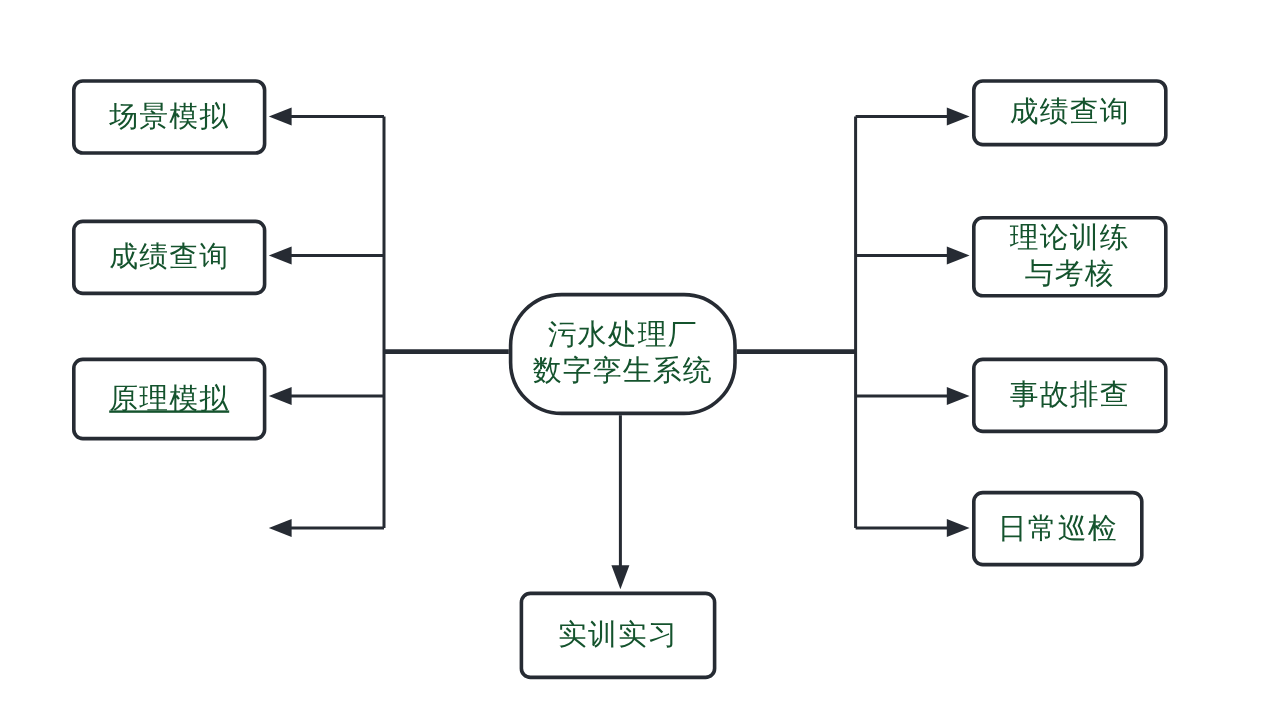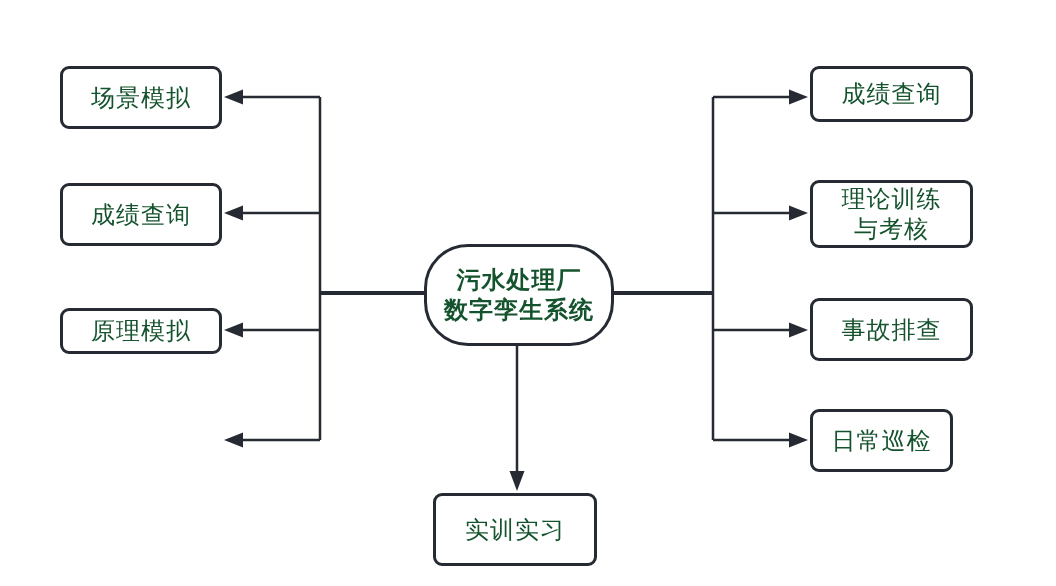--- a/index.html
+++ b/index.html
@@ -33,26 +33,25 @@
     justify-content: center;
     text-align: center;
     font-size: 24px;
     line-height: 1.25;
     color: #14532d;
     white-space: pre-line;
     letter-spacing: 1px;
   }
   .node--center {
     border-radius: 44px;
-    font-weight: bold;
   }
   
   .n-left-0 { left: 60px;  top: 66px;  width: 162px; height: 63px; }
   .n-left-1 { left: 60px;  top: 183px; width: 162px; height: 63px; }
-  .n-left-2 { left: 60px;  top: 308px; width: 162px; height: 46px; }
+  .n-left-2 { left: 60px;  top: 298px; width: 162px; height: 69px; text-decoration: underline; }
   .n-left-3 { left: 60px;  top: 409px; width: 162px; height: 63px; }
   
   .n-right-0 { left: 810px; top: 66px;  width: 163px; height: 56px; }
   .n-right-1 { left: 810px; top: 180px; width: 163px; height: 68px; }
   .n-right-2 { left: 810px; top: 298px; width: 163px; height: 63px; }
   .n-right-3 { left: 810px; top: 409px; width: 143px; height: 63px; }
   
   .n-center { left: 424px; top: 244px; width: 190px; height: 102px; }
   .n-bottom { left: 433px; top: 493px; width: 164px; height: 73px; }
 </style>

